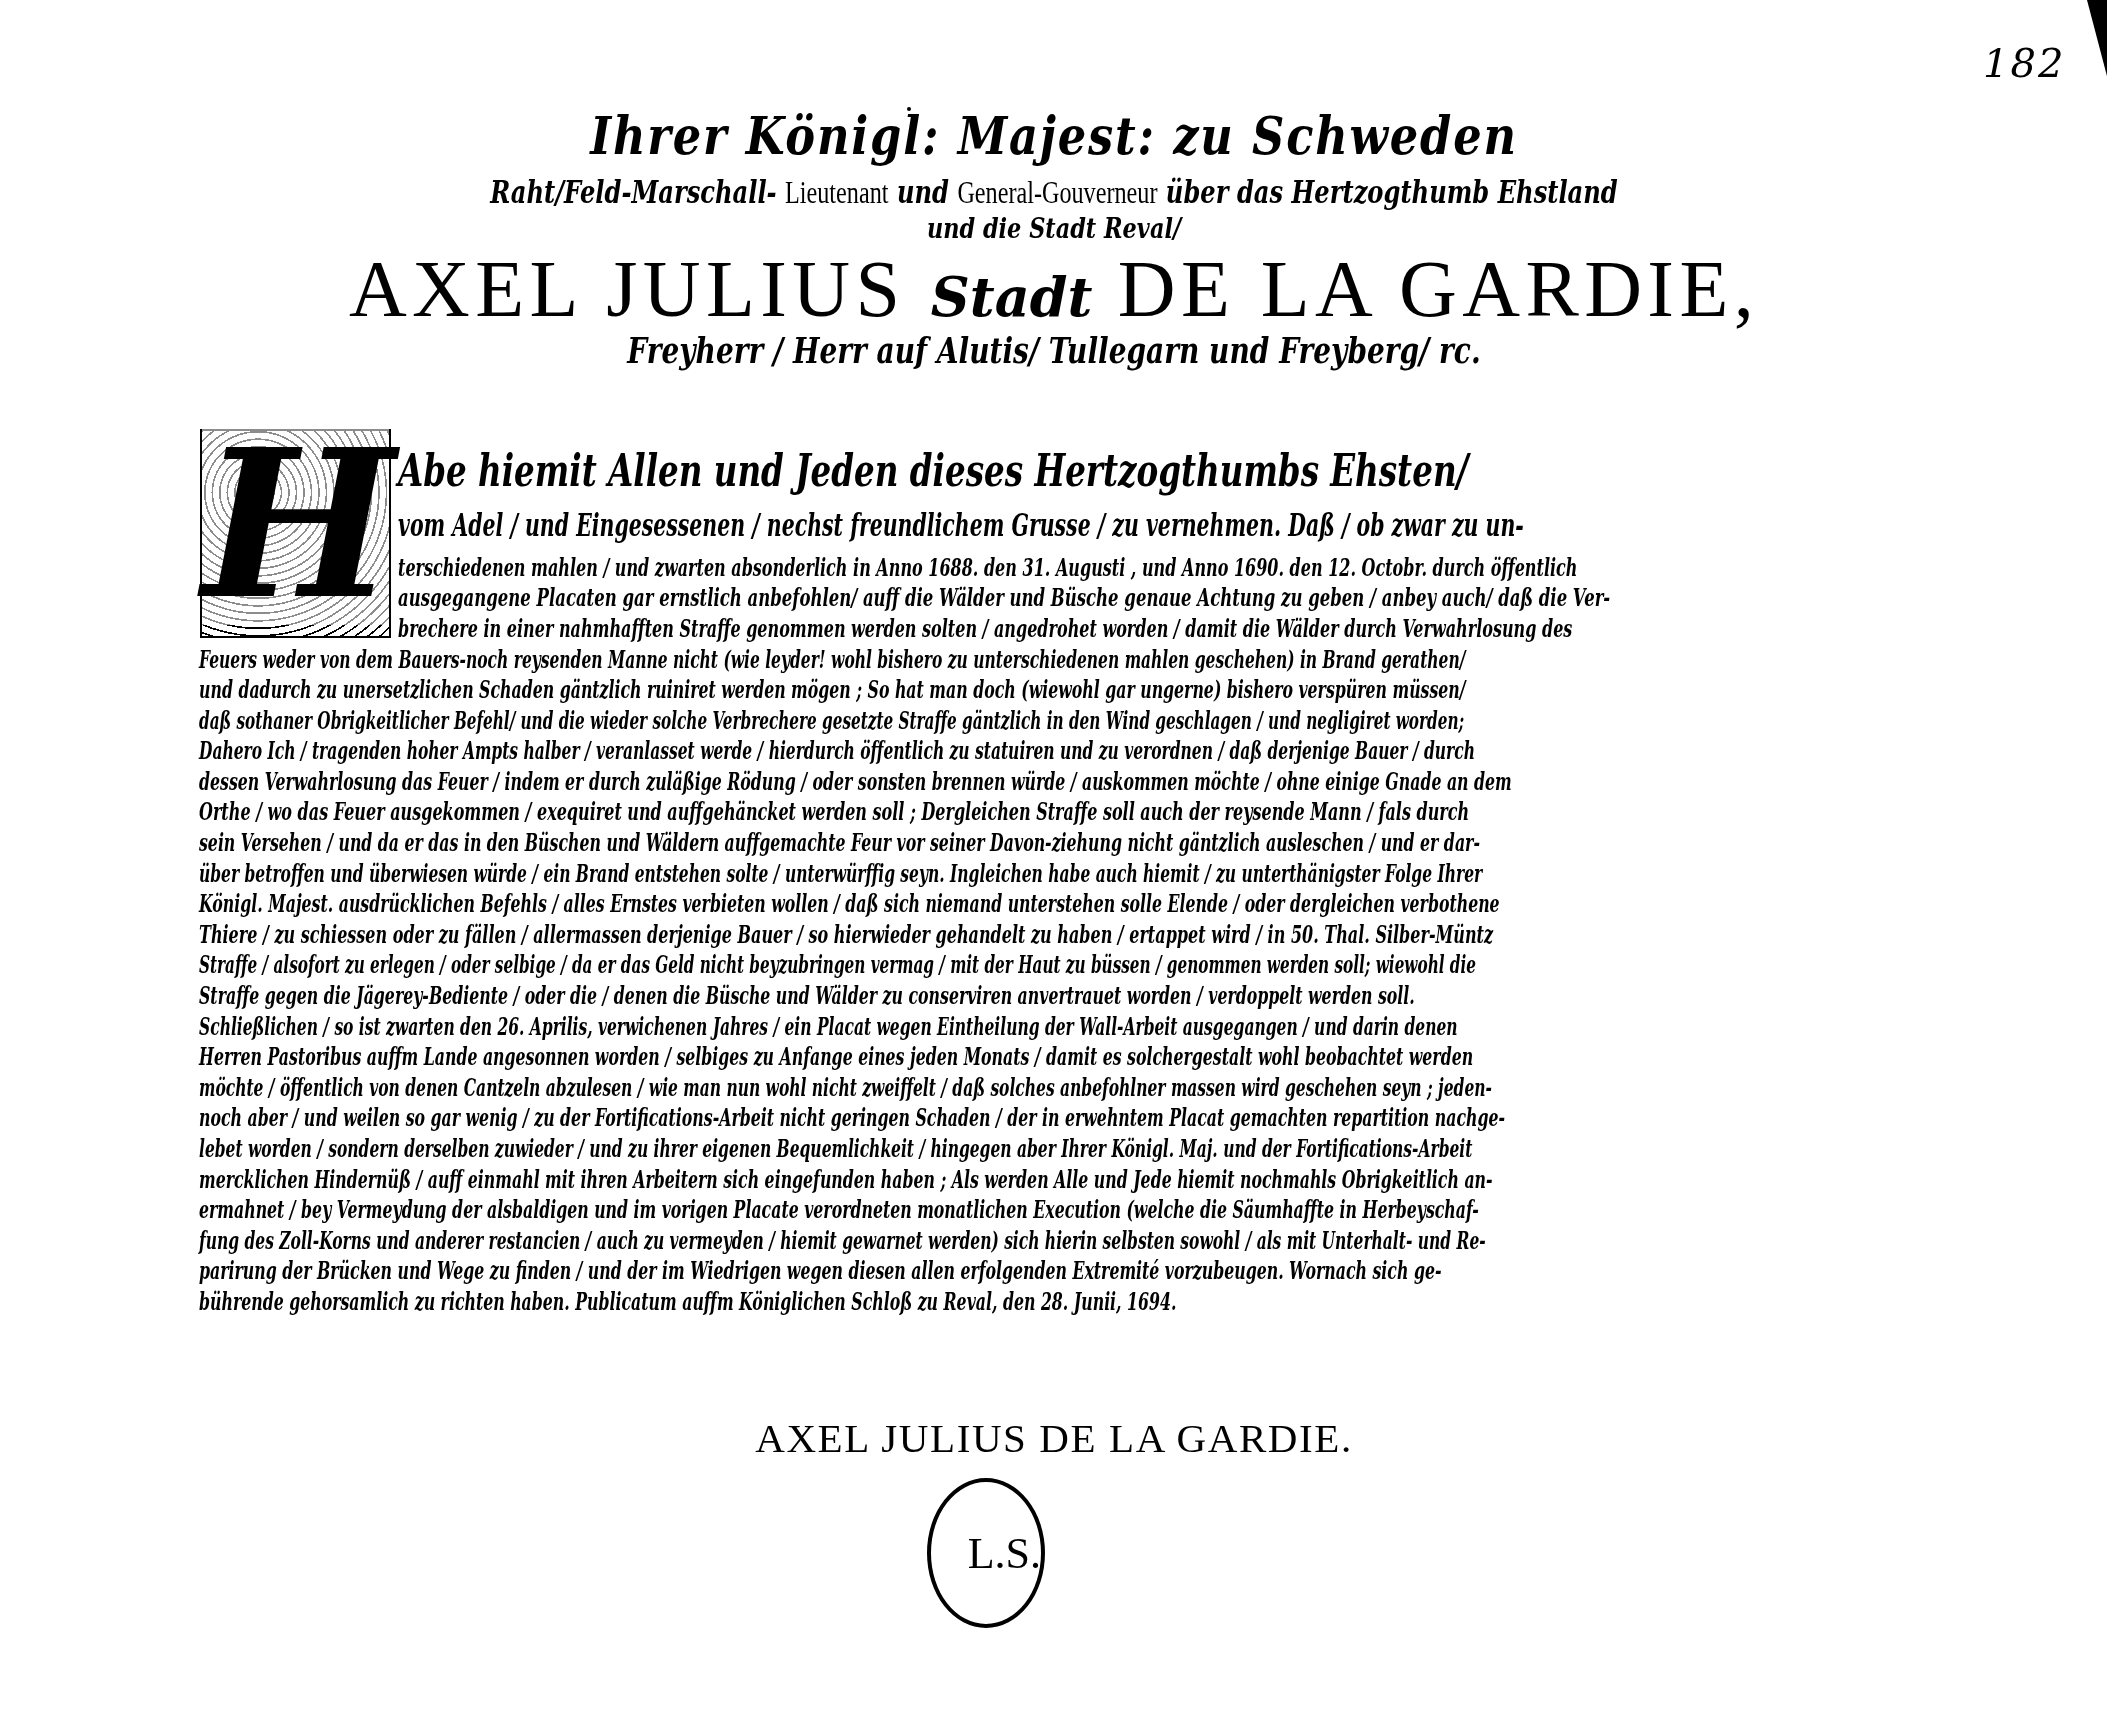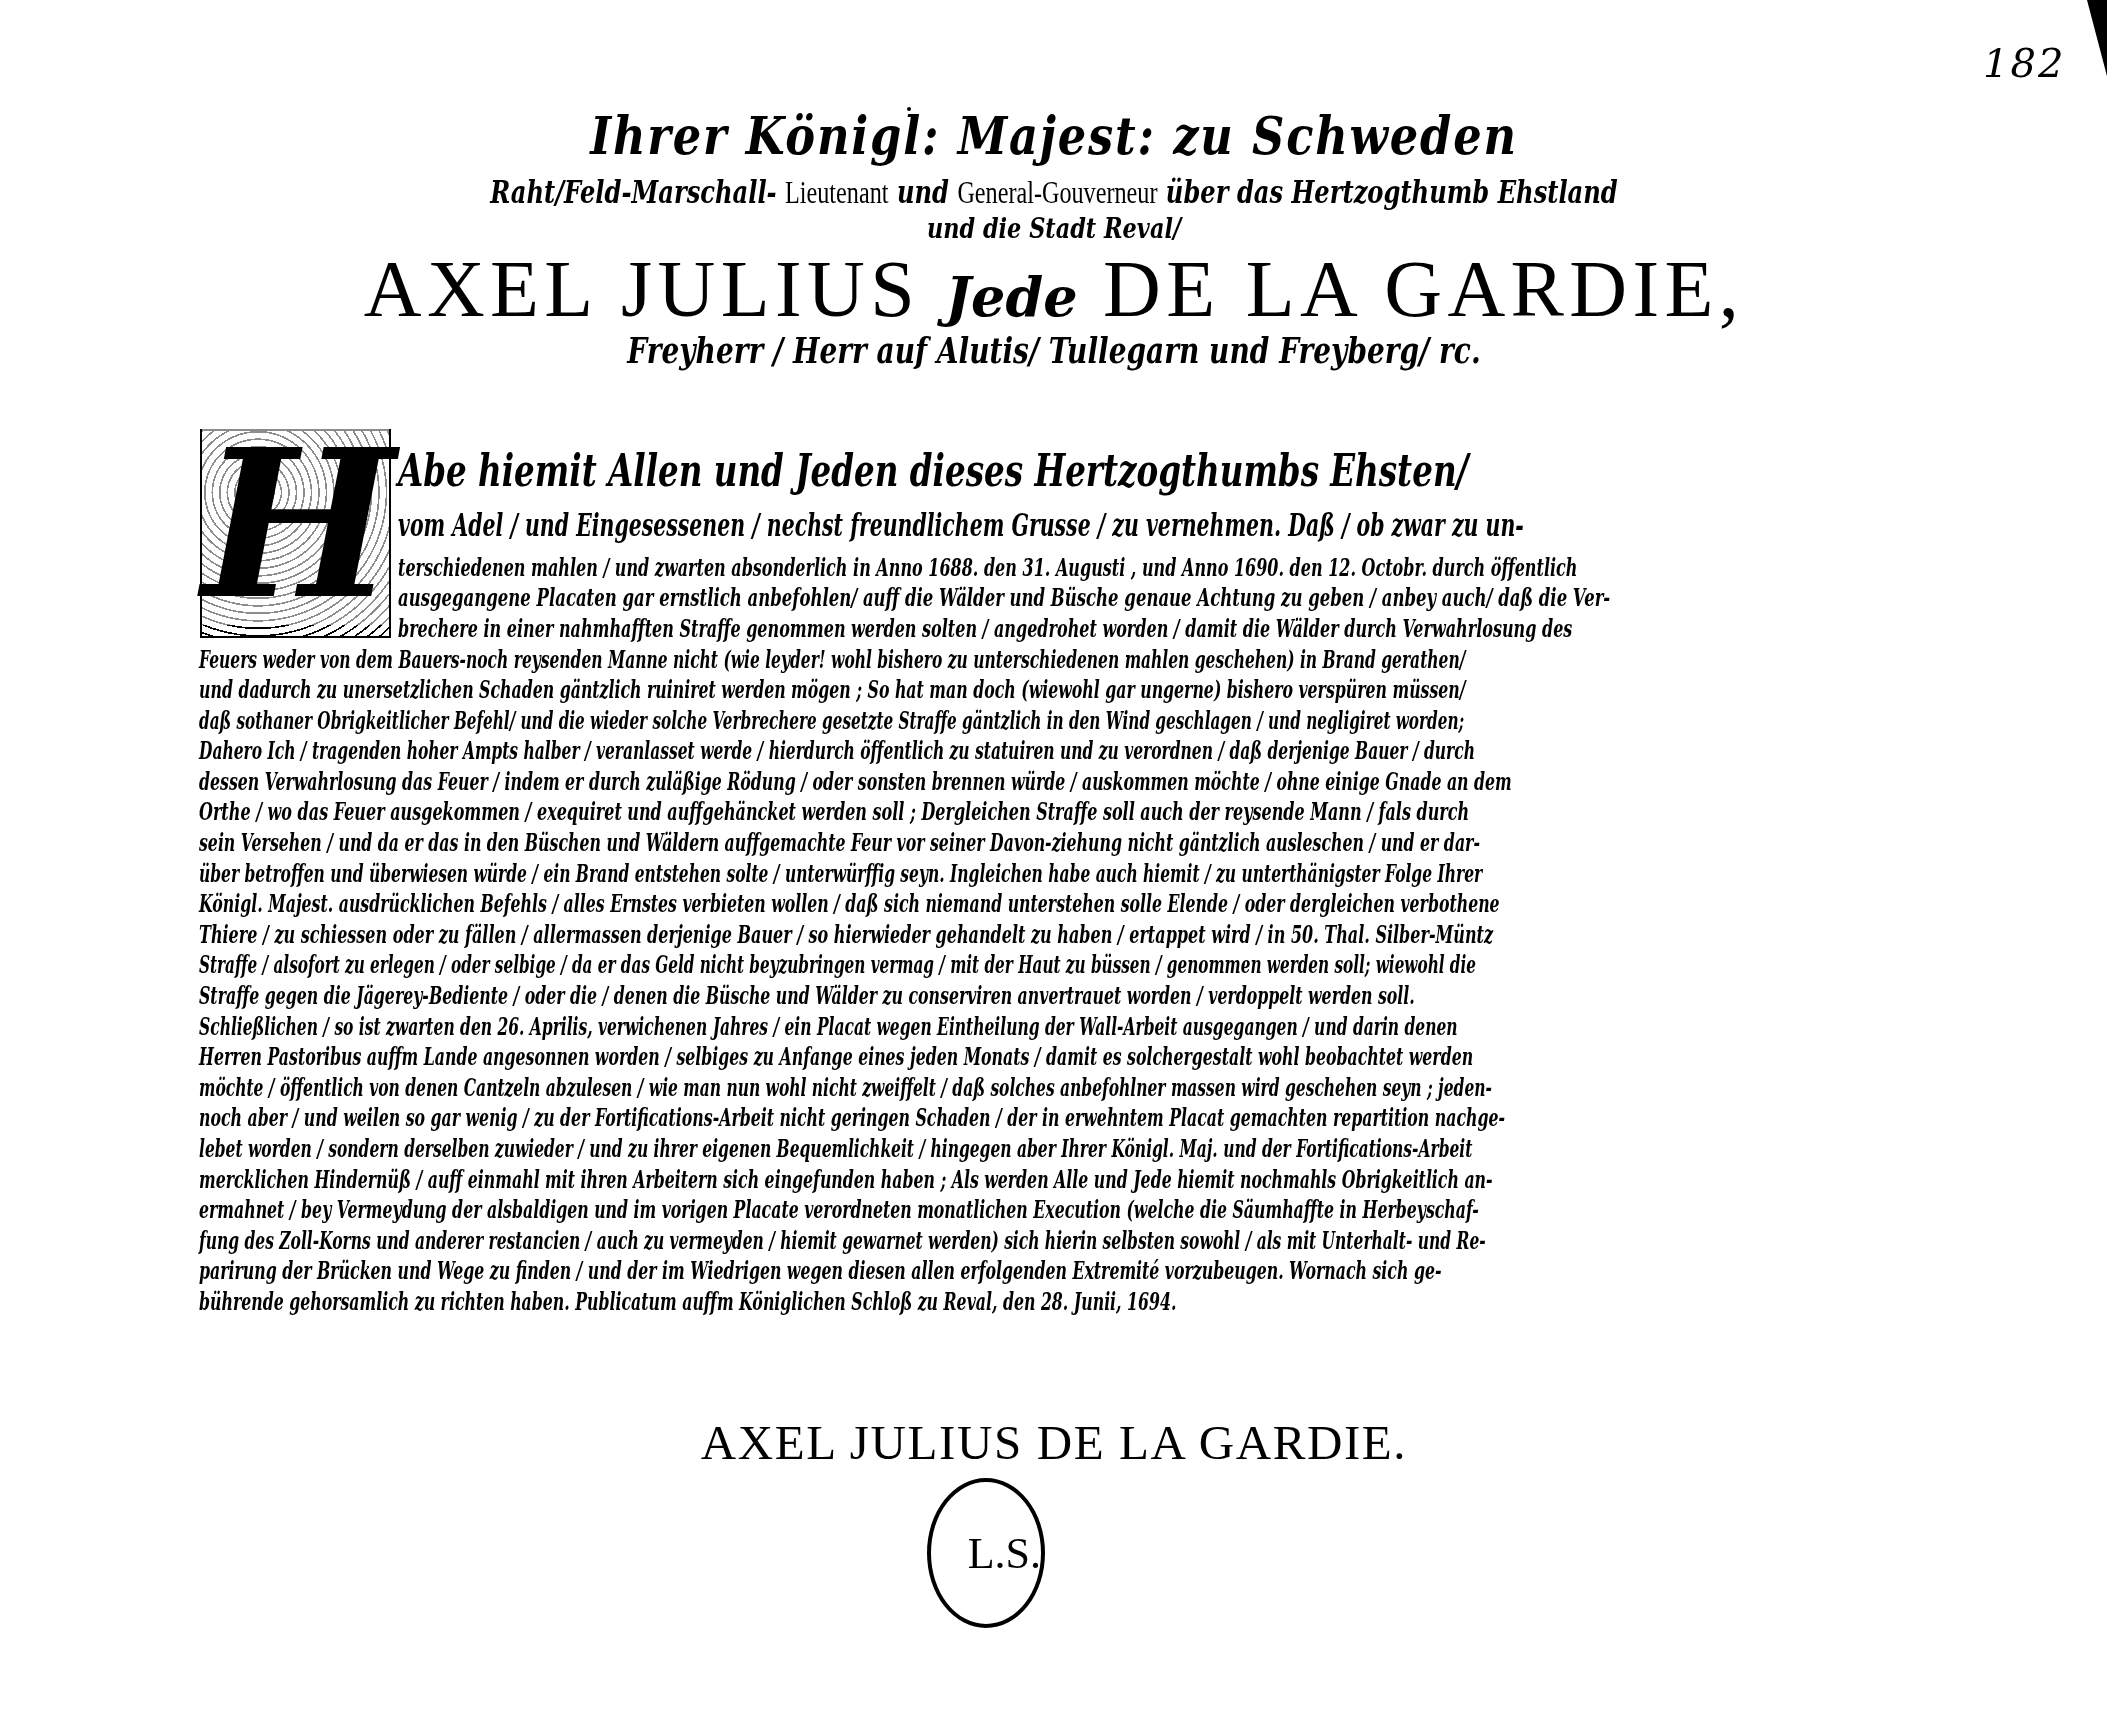--- a/index.html
+++ b/index.html
@@ -20,21 +20,21 @@
 
   .dropcap { position: absolute; left: 200px; top: 429px; width: 191px; height: 209px; border: 2.1px solid #000; box-sizing: border-box;
     background: repeating-radial-gradient(circle at 30% 30%, #000 0 1.6px, #fff 1.6px 7.5px); }
   .dropcap-letter { position: absolute; left: 0; top: -10.7px; width: 100%; text-align: center; font-family: "DejaVu Serif", serif; font-weight: bold; font-style: italic; font-size: 204px; line-height: 209px; color: #000; background: rgba(255,255,255,0.55); height: 100%; }
 
   .body-text { position: absolute; left: 199px; width: 1798px; }
   .bline { position: absolute; left: 0; white-space: nowrap; font-family: "DejaVu Serif", serif; font-style: italic; font-weight: bold; transform-origin: left center; }
   .big { font-size: 44px; }
   .small { font-size: 25px; }
 
-  .signature { top: 1414px; font-family: "Liberation Serif", serif; font-size: 49px; letter-spacing: 1.6px; }
+  .signature { top: 1414px; font-family: "Liberation Serif", serif; font-size: 41px; letter-spacing: 1.6px; }
   .seal { position: absolute; left: 927px; top: 1478px; width: 118px; height: 150px; border: 4.8px solid #000; border-radius: 50%; box-sizing: border-box; display: flex; align-items: center; justify-content: flex-end; }
   .seal-text { font-family: "Liberation Serif", serif; font-size: 44px; }
 </style>
 </head>
 <body>
 
 <div class="corner-mark"></div>
 <div class="dot"></div>
 <div class="folio">182</div>
 
@@ -45,21 +45,21 @@
   <span class="roman">Lieutenant</span>
   <span>und</span>
   <span class="roman">General-Gouverneur</span>
   <span>über das Hertzogthumb Ehstland</span>
 </div>
 
 <div class="center-line frak heading-3">und die Stadt Reval/</div>
 
 <div class="center-line name-line">
   <span>AXEL JULIUS</span>
-  <span class="graff">Jede</span>
+  <span class="graff">Stadt</span>
   <span>DE LA GARDIE,</span>
 </div>
 
 <div class="center-line frak titles-line">Freyherr / Herr auf Alutis/ Tullegarn und Freyberg/ rc.</div>
 
 <div class="dropcap">
   <div class="dropcap-letter">H</div>
 </div>
 
 <div class="body-text">

